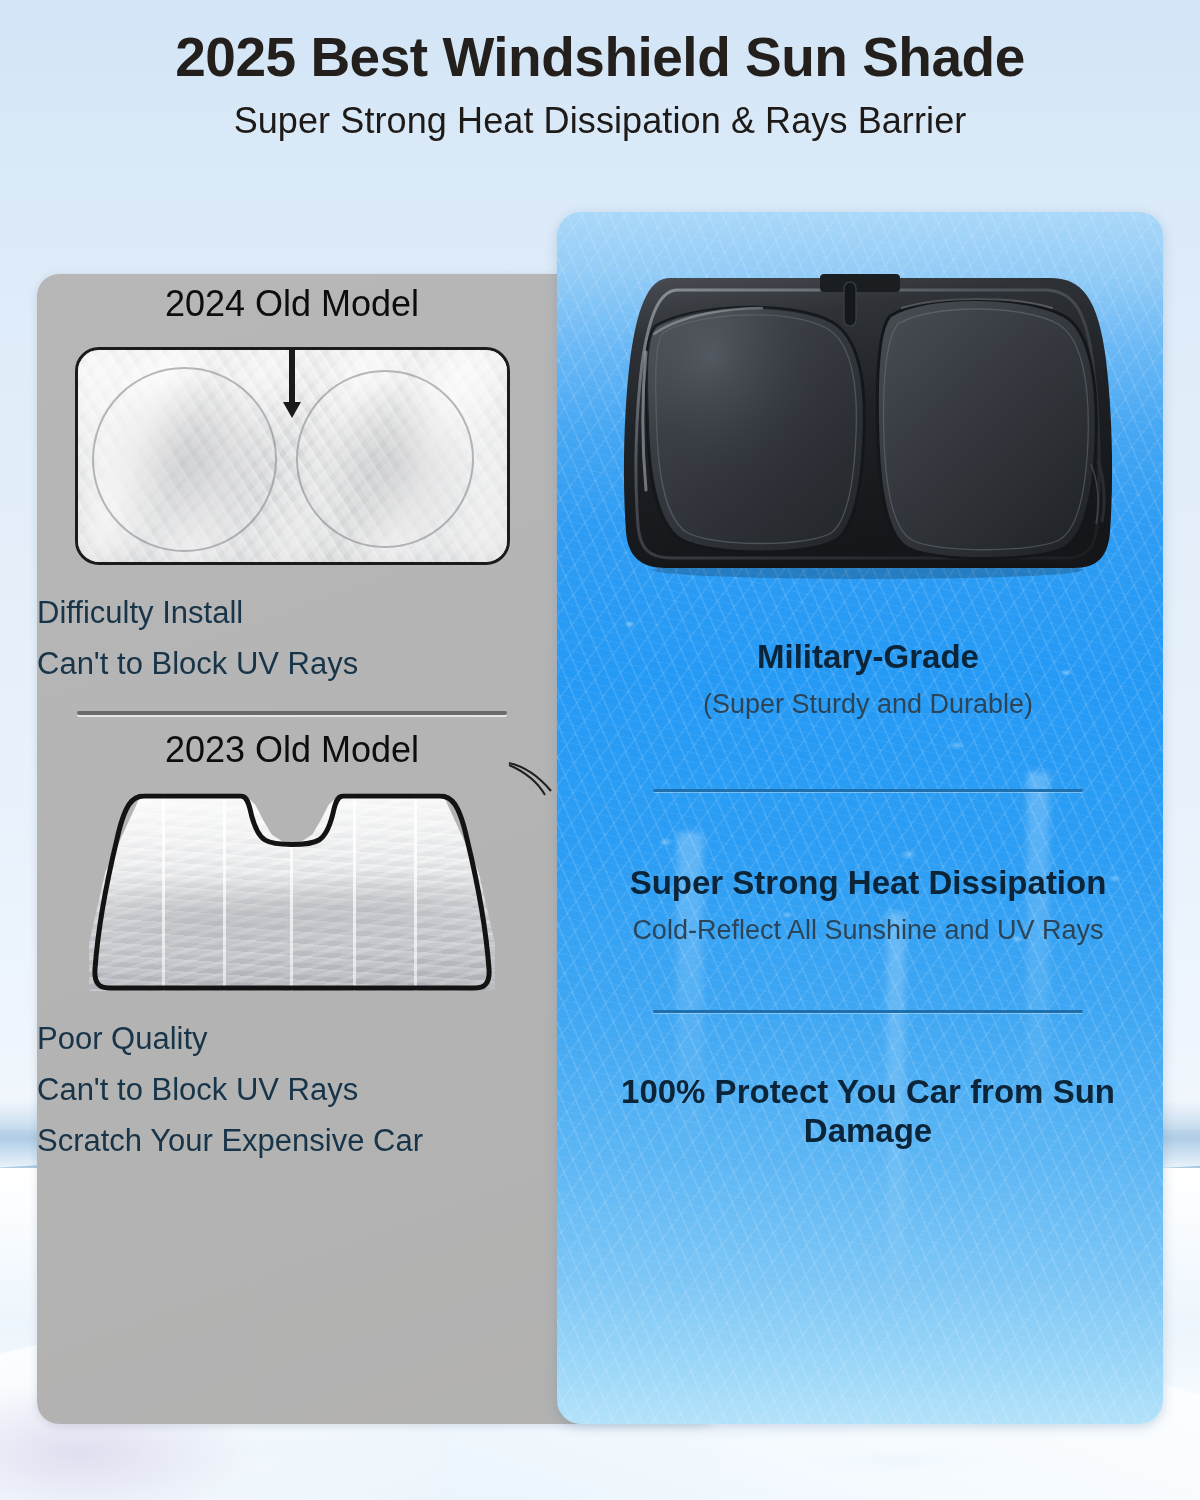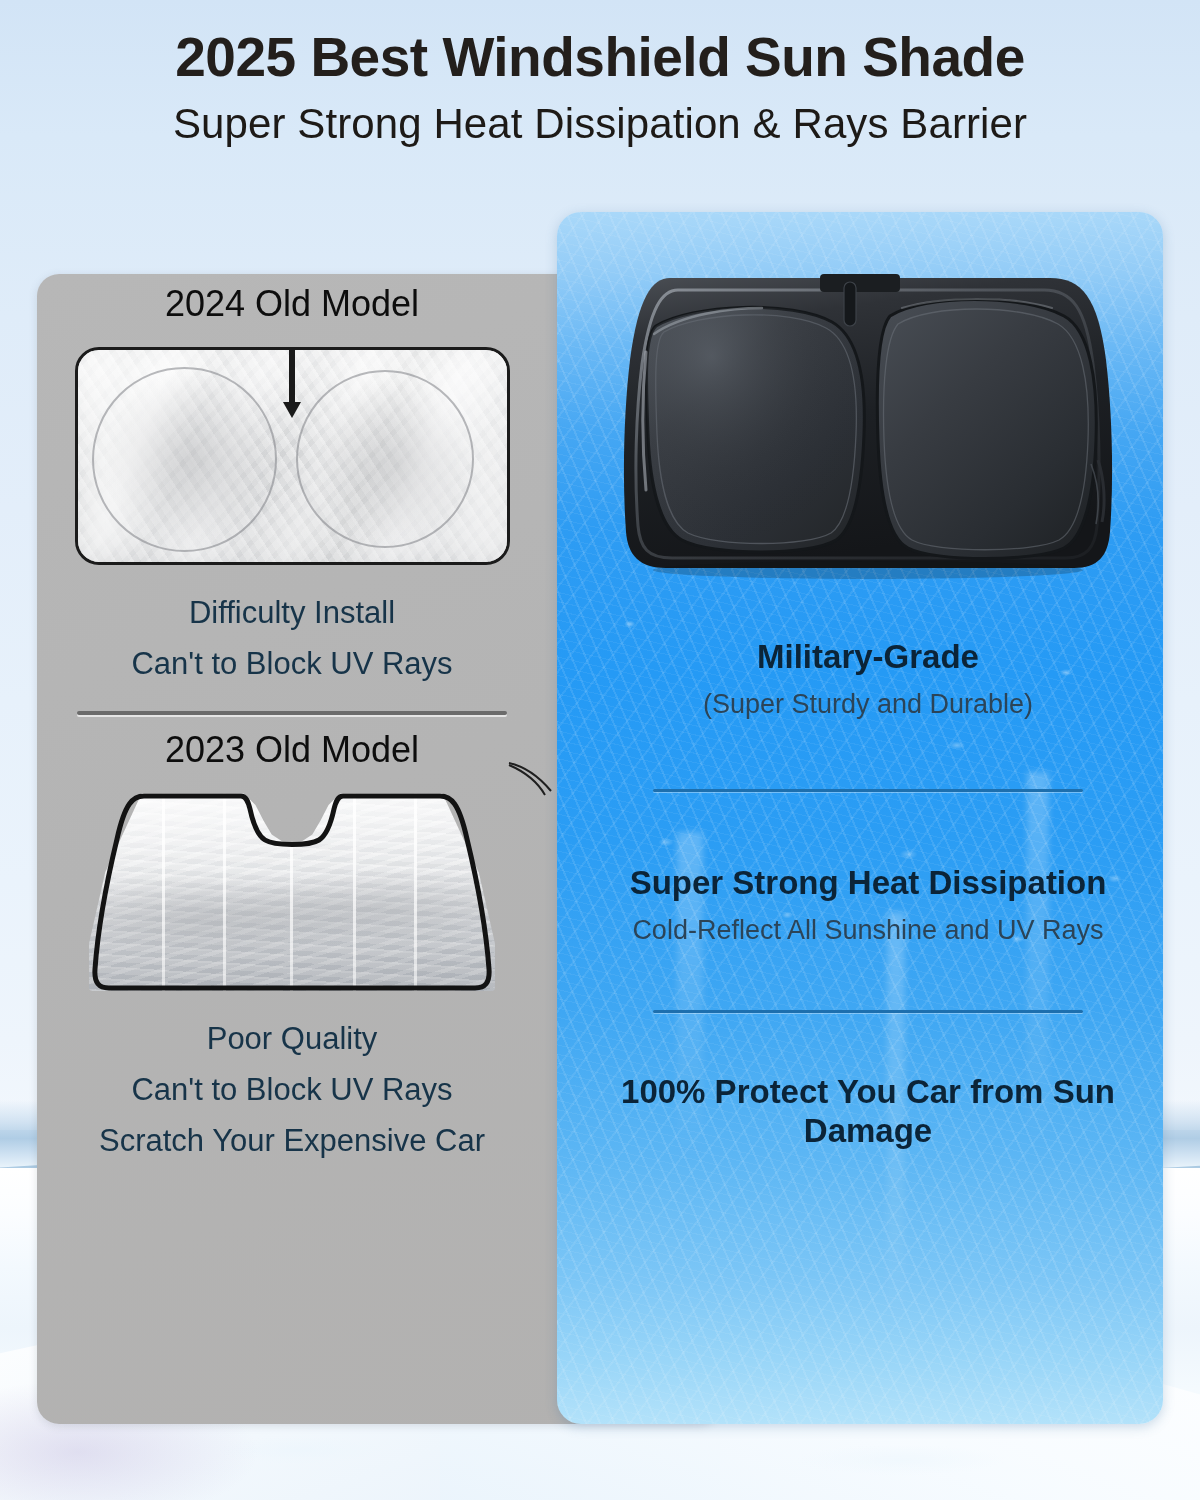--- a/index.html
+++ b/index.html
@@ -69,41 +69,41 @@
   }
 
   
   #header { position:absolute; left:0; top:0; width:1200px; z-index:5; text-align:center; }
   #title {
     font-size:55px; font-weight:bold; color:#231f1c;
     letter-spacing:-0.5px; padding-top:28px; line-height:1.06;
     font-family:"Liberation Sans", sans-serif;
   }
   #subtitle {
-    font-size:42px; color:#1d1a17; padding-top:14px; letter-spacing:.1px;
+    font-size:36px; color:#1d1a17; padding-top:14px; letter-spacing:.1px;
   }
 
   
   #gray-panel {
     position:absolute; left:37px; top:274px; width:683px; height:1150px;
     background:linear-gradient(160deg,#b7b7b7 0%,#b4b4b4 45%,#b2b1b0 100%);
     border-radius:22px; z-index:6;
     box-shadow:0 2px 8px rgba(90,100,115,.18);
   }
   .gp-inner { position:absolute; left:0; top:0; width:510px; height:100%; }
 
   .section-heading {
     text-align:center; font-size:36px; color:#0d0d0d; margin-top:9px;
     font-family:"Liberation Sans", sans-serif;
   }
   .old-img-wrap { display:flex; justify-content:center; margin-top:22px; }
   .bullet-list { margin-top:22px; }
   .bullet {
-    text-align:center; font-size:31px; color:#173449;
-    line-height:1.0; padding:10px 12px;
+    font-size:31px; color:#173449;
+    line-height:1.0; padding:10px 0;
   }
   .gray-divider {
     width:430px; height:4px; margin:22px auto 0 auto;
     background:#6b6b6b; border-radius:2px;
     box-shadow:0 2px 0 rgba(232,232,232,.95);
   }
 
   
   .shade2024 {
     position:relative; width:435px; height:218px;

